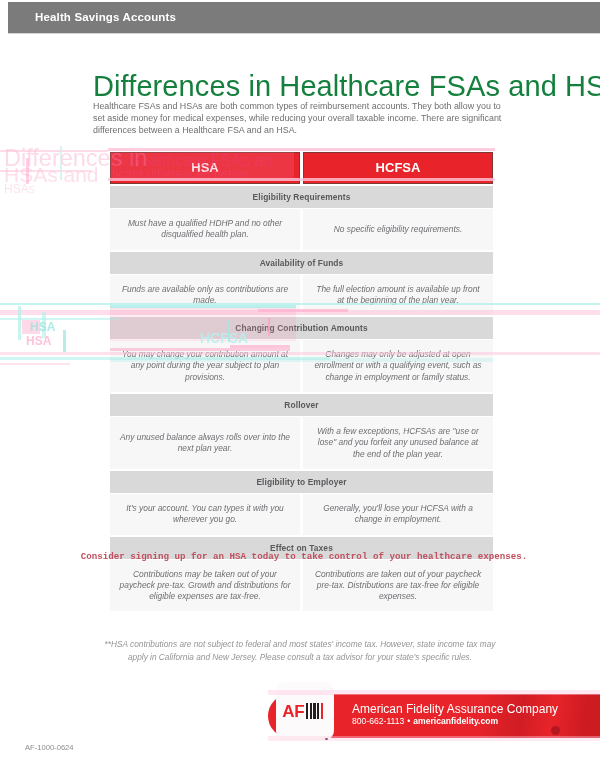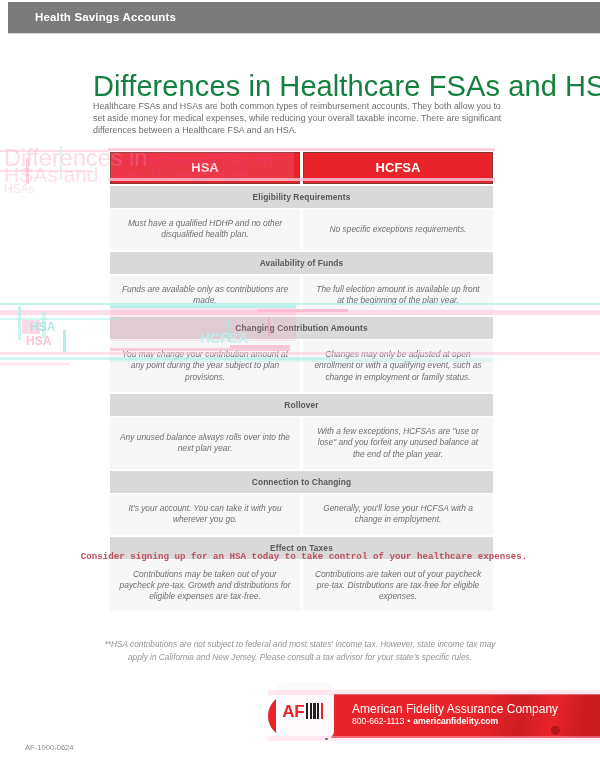--- a/index.html
+++ b/index.html
@@ -262,44 +262,44 @@
   <div class="table">
 
     <div class="thead">
       <div class="th">HSA</div>
       <div class="th">HCFSA</div>
     </div>
 
     <div class="section-row">Eligibility Requirements</div>
     <div class="data-row">
       <div class="td h2">Must have a qualified HDHP and no other disqualified health plan.</div>
-      <div class="td h2">No specific exceptions requirements.</div>
+      <div class="td h2">No specific eligibility requirements.</div>
     </div>
 
     <div class="section-row">Availability of Funds</div>
     <div class="data-row">
       <div class="td h2">Funds are available only as contributions are made.</div>
       <div class="td h2">The full election amount is available up front at the beginning of the plan year.</div>
     </div>
 
     <div class="section-row">Changing Contribution Amounts</div>
     <div class="data-row">
       <div class="td h3">You may change your contribution amount at any point during the year subject to plan provisions.</div>
       <div class="td h3">Changes may only be adjusted at open enrollment or with a qualifying event, such as change in employment or family status.</div>
     </div>
 
     <div class="section-row">Rollover</div>
     <div class="data-row">
       <div class="td h3">Any unused balance always rolls over into the next plan year.</div>
       <div class="td h3">With a few exceptions, HCFSAs are "use or lose" and you forfeit any unused balance at the end of the plan year.</div>
     </div>
 
-    <div class="section-row">Connection to Changing</div>
-    <div class="data-row">
-      <div class="td h2">It's your account. You can take it with you wherever you go.</div>
+    <div class="section-row">Eligibility to Employer</div>
+    <div class="data-row">
+      <div class="td h2">It's your account. You can types it with you wherever you go.</div>
       <div class="td h2">Generally, you'll lose your HCFSA with a change in employment.</div>
     </div>
 
     <div class="section-row">Effect on Taxes</div>
     <div class="data-row">
       <div class="td h3">Contributions may be taken out of your paycheck pre-tax. Growth and distributions for eligible expenses are tax-free.</div>
       <div class="td h3">Contributions are taken out of your paycheck pre-tax. Distributions are tax-free for eligible expenses.</div>
     </div>
 
   </div>

